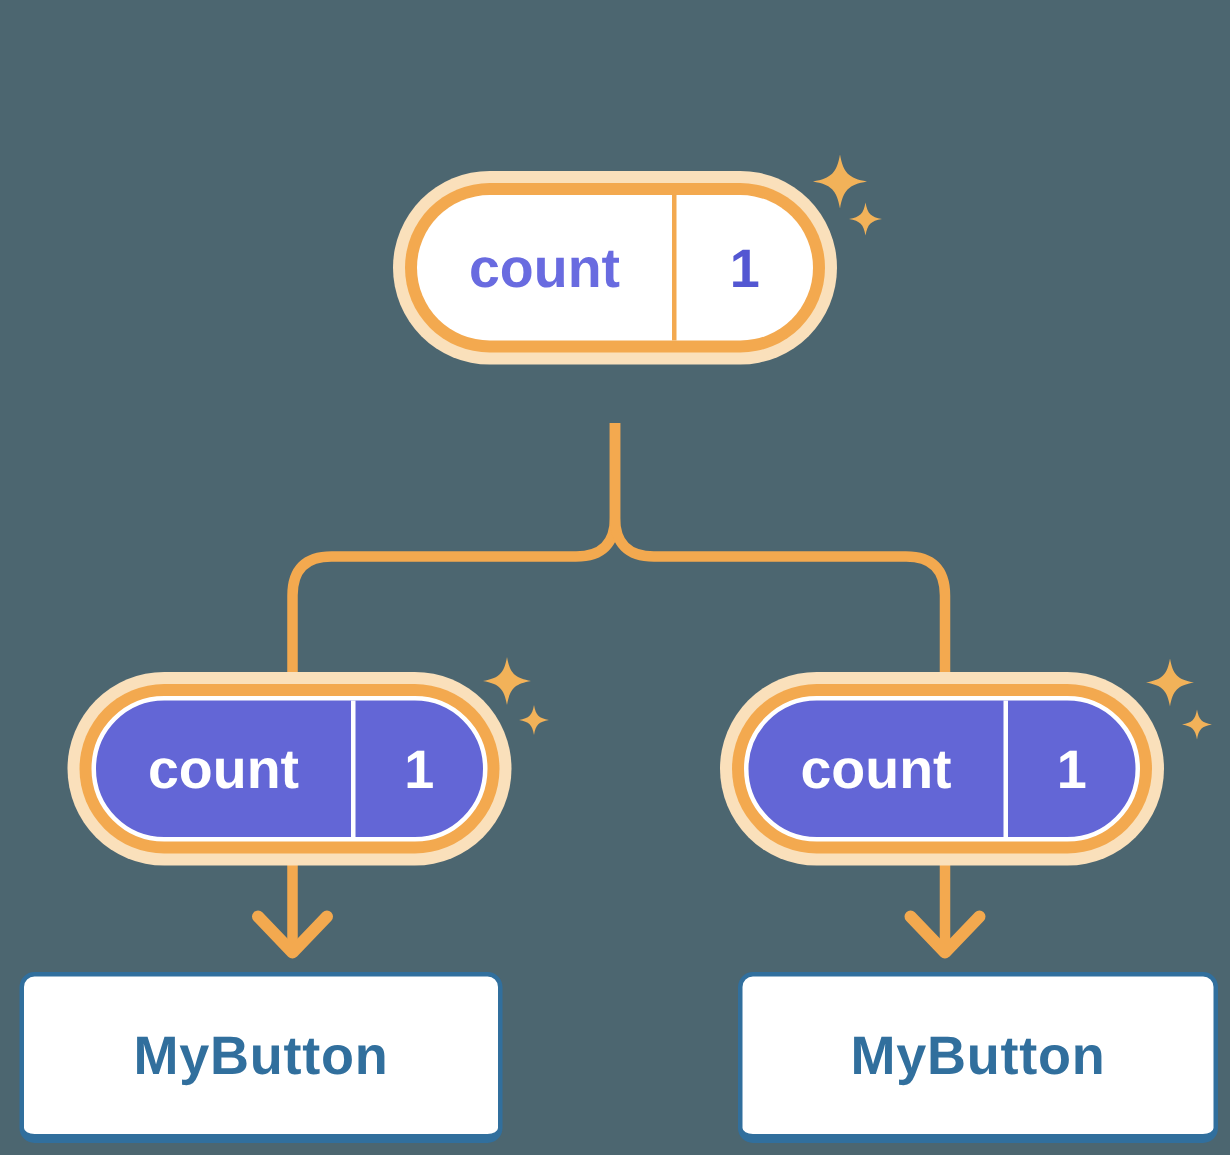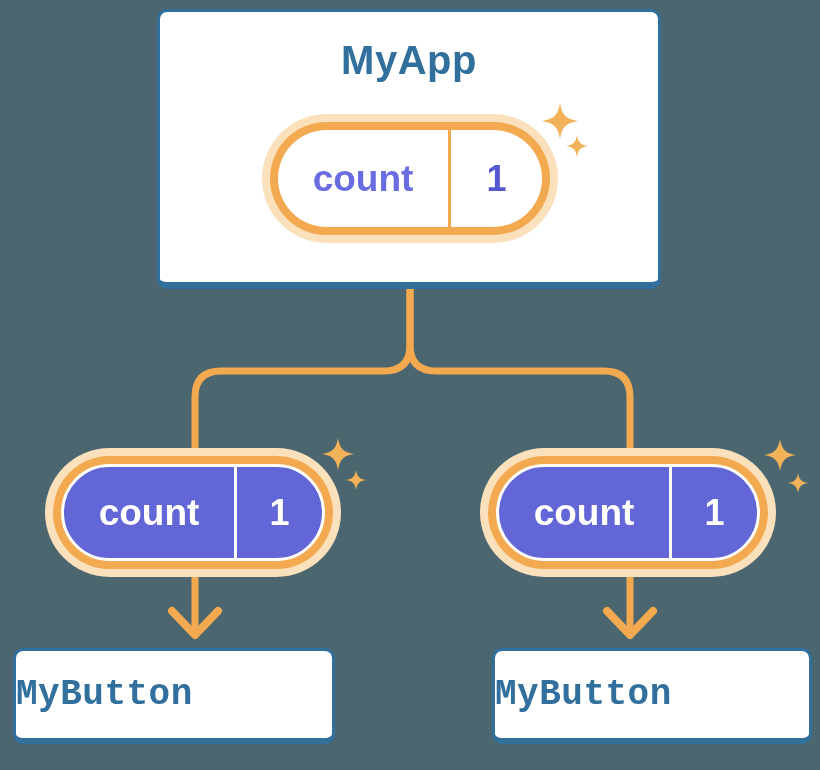--- a/index.html
+++ b/index.html
@@ -10,22 +10,22 @@
   .layer{position:absolute;left:0;top:0;width:820px;height:770px;}
   .connector-layer{z-index:1;}
   .sparkle-layer{z-index:4;pointer-events:none;}
 
   .card{
     position:absolute;background:#FFFFFF;border:3px solid #316F9D;
     border-radius:10px;box-sizing:border-box;z-index:2;
   }
   .card-root{left:157px;top:9px;width:504px;height:280px;border-bottom-width:7px;}
   .card-leaf{
-    top:648px;height:96px;border-bottom-width:6px;
-    display:flex;align-items:center;justify-content:flex-start;font-family:Liberation Mono, monospace;
+    top:648px;height:114px;border-bottom-width:6px;
+    display:flex;align-items:center;justify-content:center;
   }
   .card-leaf.pos-left{left:13px;width:322px;}
   .card-leaf.pos-right{left:492px;width:320px;}
   .root-title{
     text-align:center;margin-top:26px;font-size:40px;font-weight:700;
     color:#316F9D;letter-spacing:0.5px;
   }
   .leaf-title{font-size:36px;font-weight:700;color:#316F9D;letter-spacing:0.5px;}
 
   .pill{
@@ -60,23 +60,20 @@
 
   <svg class="layer connector-layer" viewBox="0 0 820 770" xmlns="http://www.w3.org/2000/svg">
     <g stroke="#F3A94F" fill="none">
       <path stroke-width="7" d="M410 282 L410 345 Q410 371 384 371 L221 371 Q195 371 195 397 L195 634"></path>
       <path stroke-width="7" d="M410 282 L410 345 Q410 371 436 371 L604 371 Q630 371 630 397 L630 634"></path>
       <path stroke-width="8" stroke-linecap="round" stroke-linejoin="round" d="M172 611 L195 635 L218 611"></path>
       <path stroke-width="8" stroke-linecap="round" stroke-linejoin="round" d="M607 611 L630 635 L653 611"></path>
     </g>
   </svg>
 
-  <div class="card card-root">
-    <div class="root-title">MyApp</div>
-  </div>
 
   <div class="pill pill-parent">
     <div class="pill-name">count</div>
     <div class="pill-divider"></div>
     <div class="pill-value">1</div>
   </div>
 
   <div class="pill pill-child pos-left">
     <div class="pill-name">count</div>
     <div class="pill-divider"></div>

